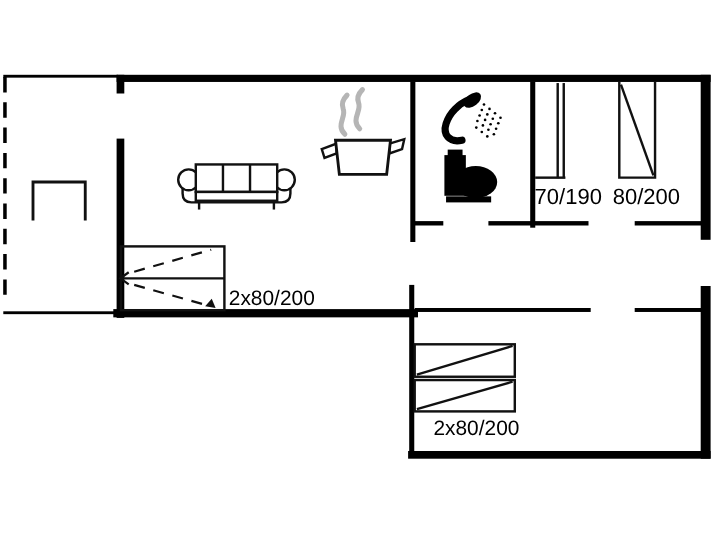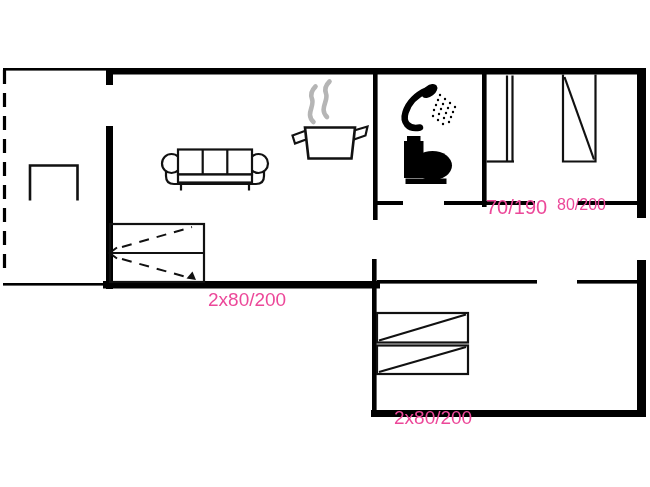--- a/index.html
+++ b/index.html
@@ -1,27 +1,26 @@
 <!DOCTYPE html>
 <html><head>
 <meta charset="utf-8">
 <style>
   html,body{margin:0;padding:0;background:#ffffff;}
   .plan{position:relative;width:650px;height:487px;background:#ffffff;overflow:hidden;}
   .plan svg{position:absolute;left:0;top:0;}
   .bed-label{
     position:absolute;
     font-family:"Liberation Sans","DejaVu Sans",sans-serif;
-    color:#ec4899;
+    color:#000000;
     white-space:nowrap;
     line-height:1.1;
-    margin-top:28px;
   }
   #label-70-190 {left:486px;top:168px;font-size:20px;}
-  #label-80-200 {left:557px;top:168px;font-size:16px;}
+  #label-80-200 {left:557px;top:168px;font-size:20px;}
   #label-2x80-living{left:208px;top:262px;font-size:19px;}
   #label-2x80-room  {left:394px;top:380px;font-size:19px;}
 </style>
 </head>
 <body>
 
 <div class="plan">
   <svg width="650" height="487" viewBox="0 0 650 487">
 
     <g fill="#000000">

